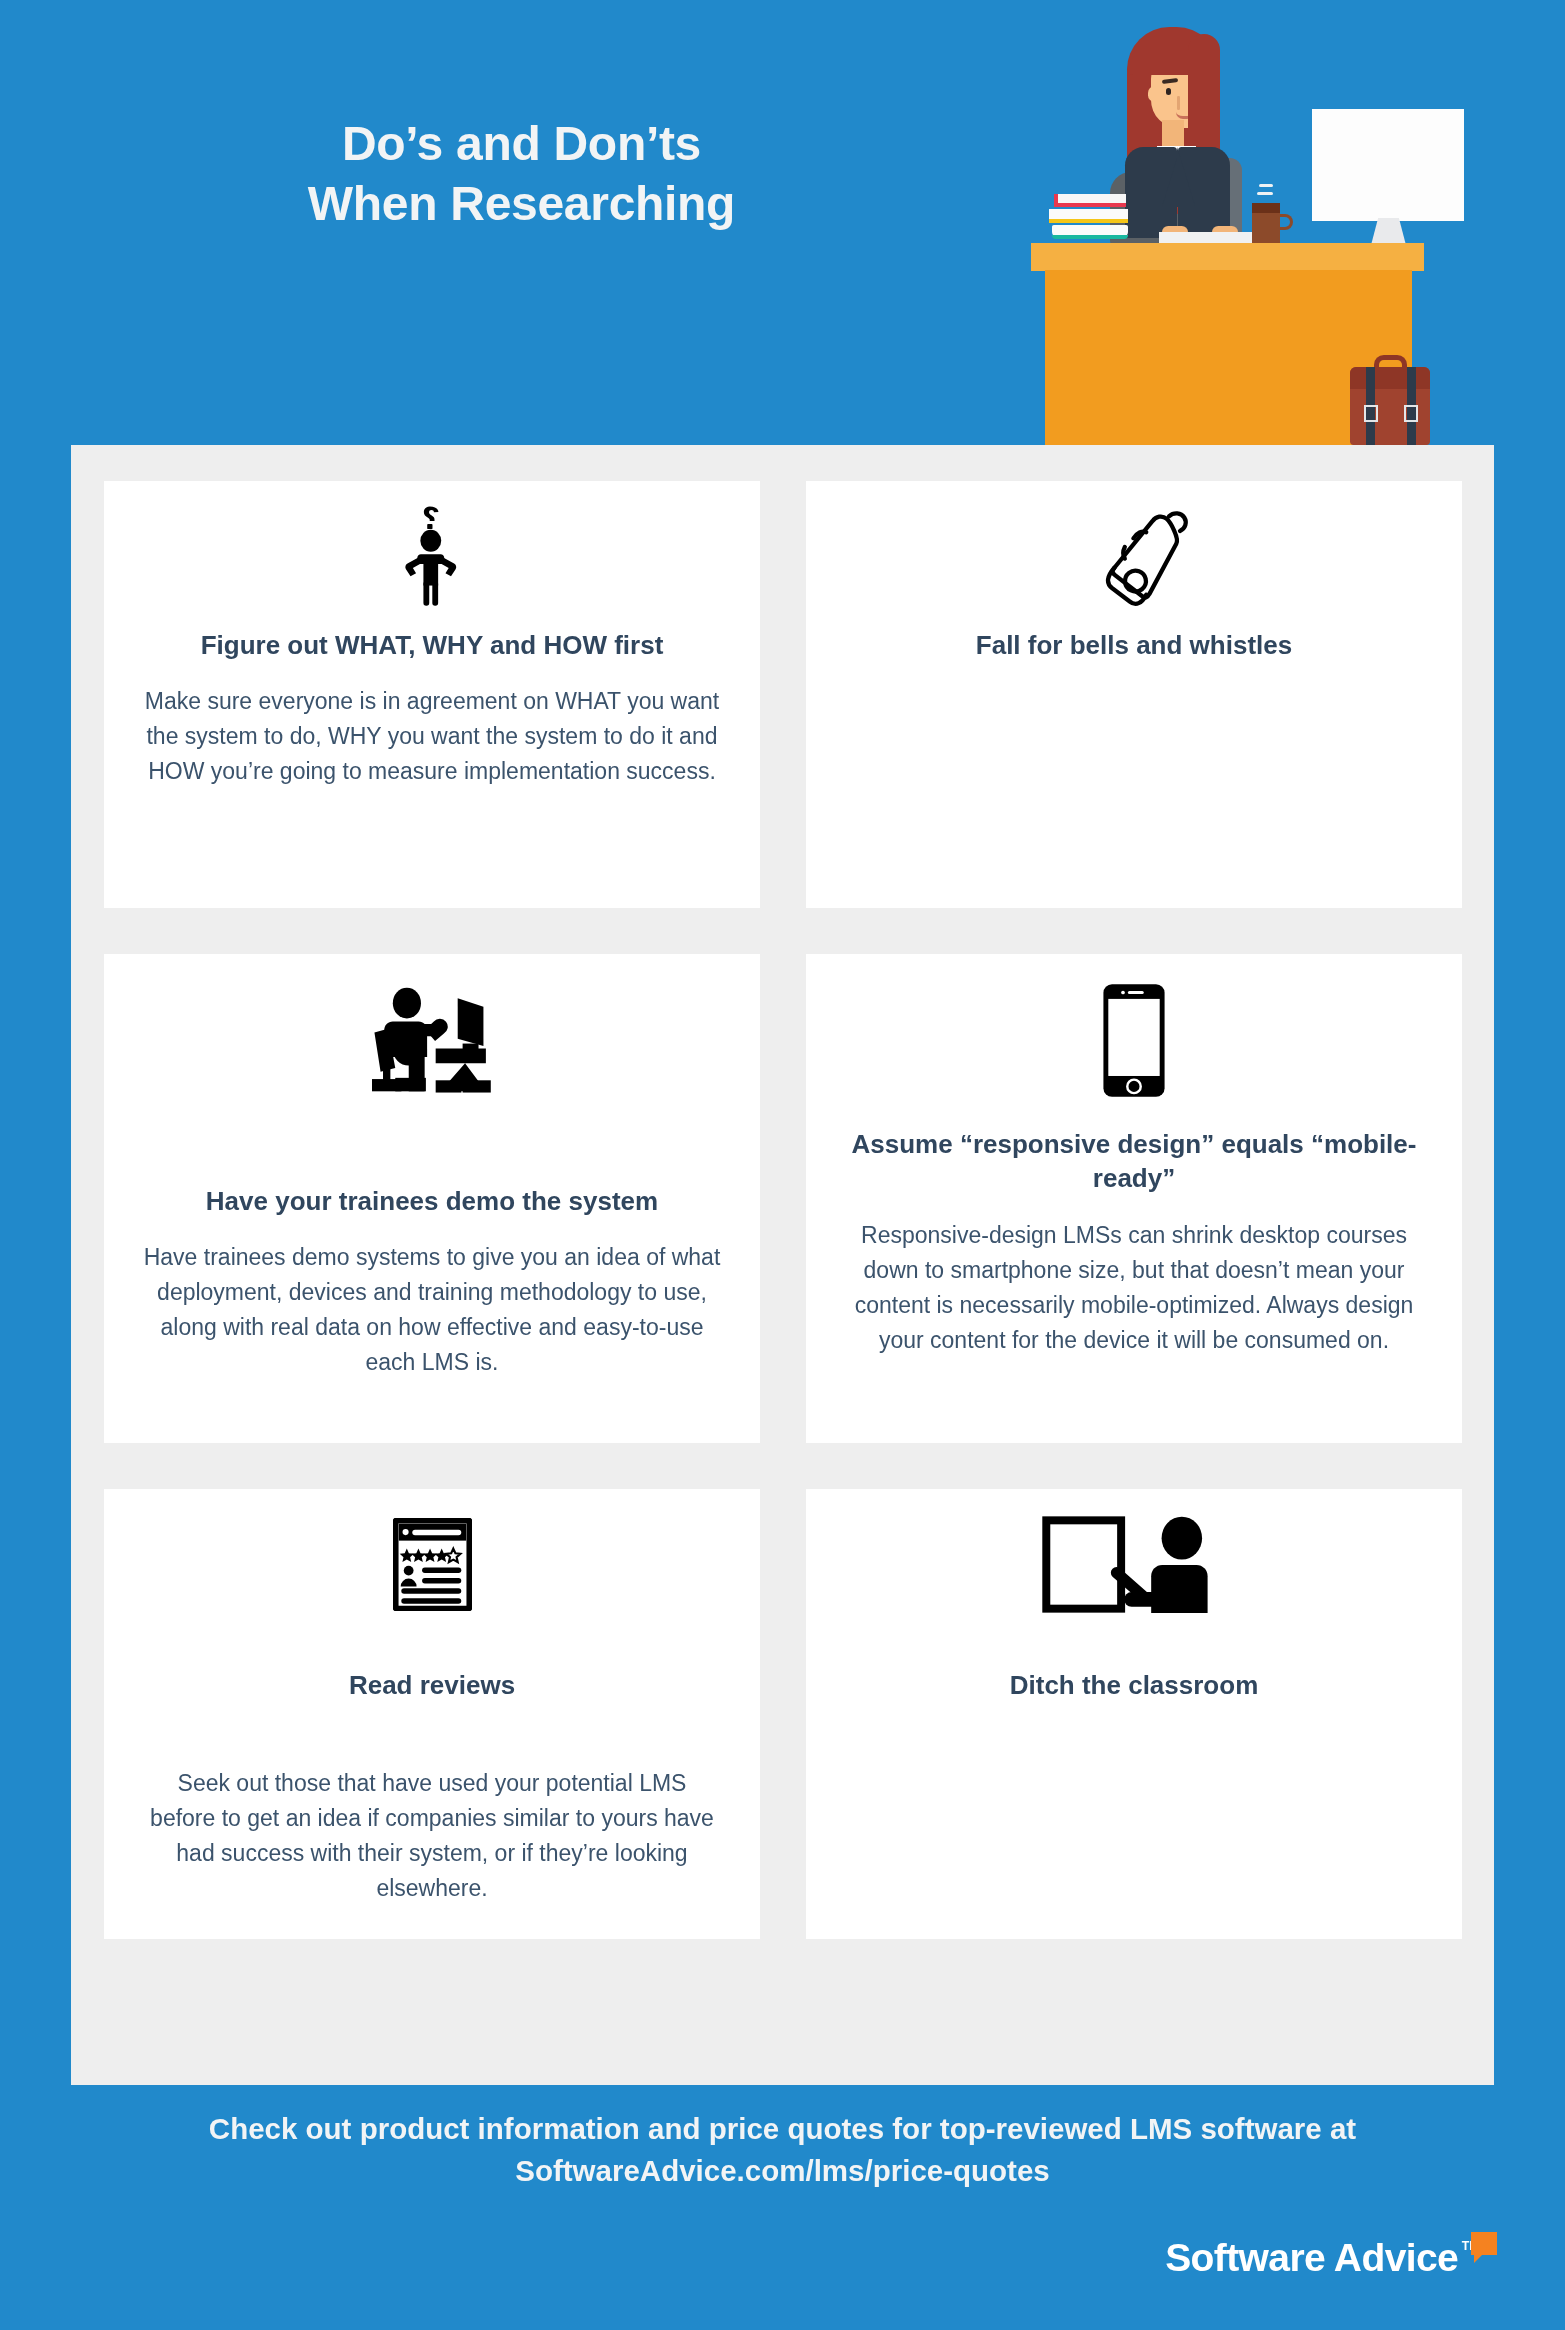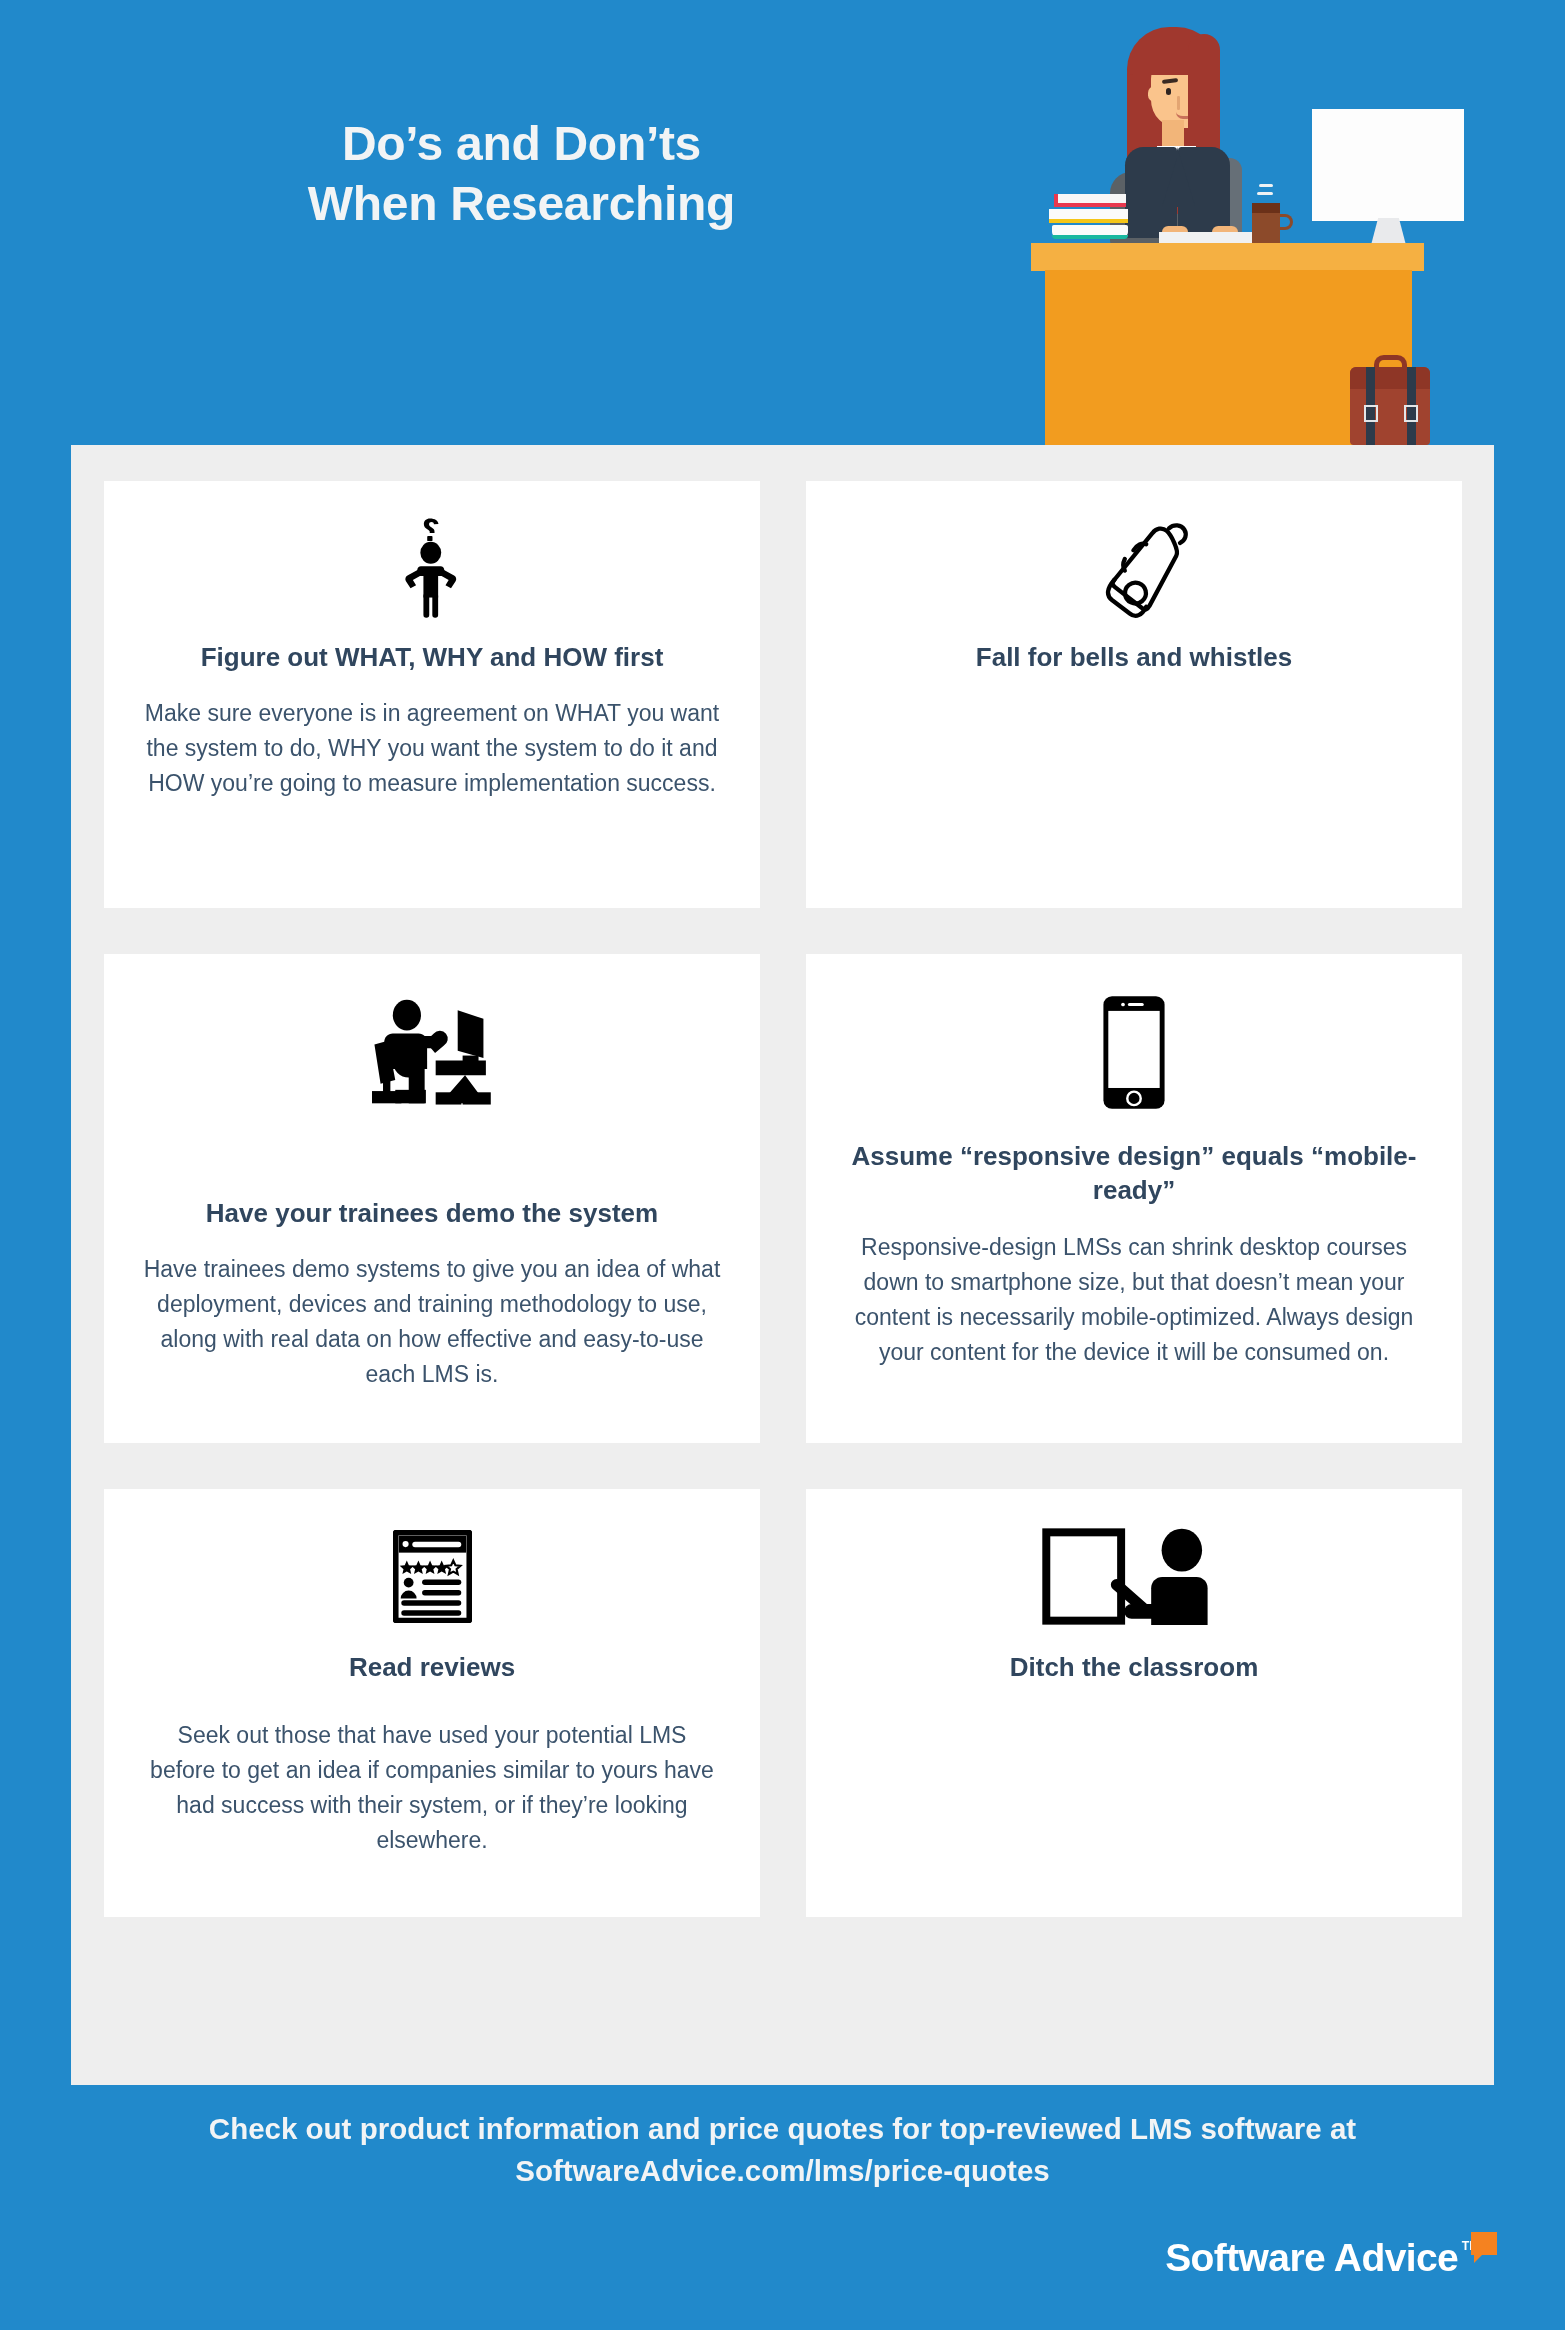--- a/index.html
+++ b/index.html
@@ -151,28 +151,28 @@
   .col-head span {
     color: #ffffff;
     font-size: 34px;
     font-weight: bold;
     letter-spacing: 1.8px;
   }
 
   .card {
     width: 656px;
     background: #ffffff;
-    padding: 40px 38px 33px;
+    padding: 28px 38px 33px;
     display: flex;
     flex-direction: column;
     align-items: center;
   }
   .card.r1 { min-height: 427px; }
   .card.r2 { min-height: 489px; }
-  .card.r3 { min-height: 428px; }
+  .card.r3 { min-height: 428px; gap: 30px; }
 
   .icon-box {
     height: 92px;
     display: flex;
     align-items: center;
     justify-content: center;
     margin-bottom: 6.1px;
   }
   .card.r2 .icon-box { height: 117px; }
   .card.r3 .icon-box { height: 95px; }

